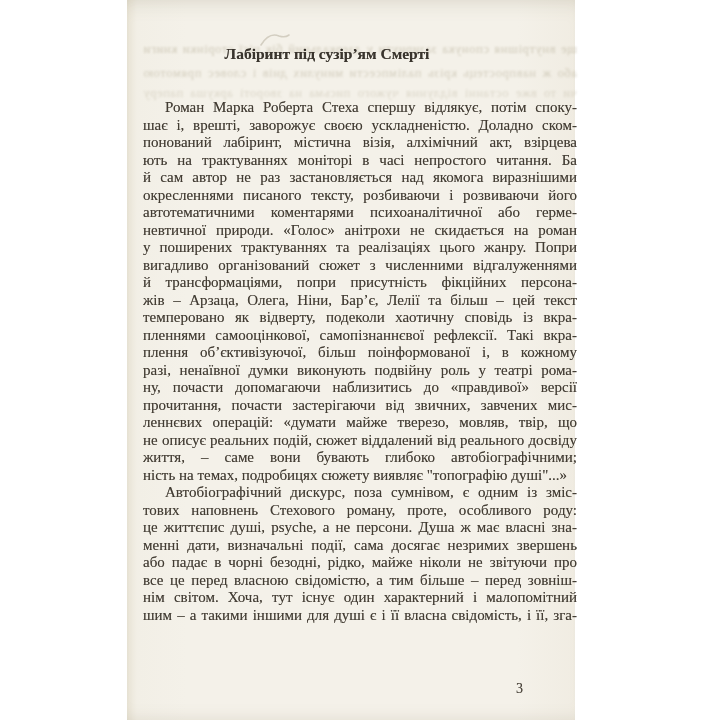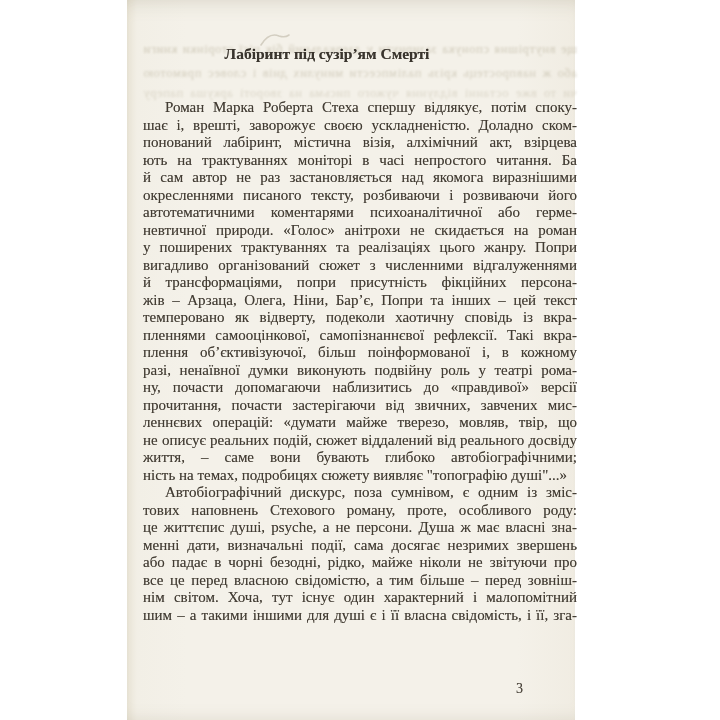--- a/index.html
+++ b/index.html
@@ -80,21 +80,21 @@
           <div class="line"><span>шає і, врешті, заворожує своєю ускладненістю. Доладно ском-</span></div>
           <div class="line"><span>понований лабіринт, містична візія, алхімічний акт, взірцева</span></div>
           <div class="line"><span>ють на трактуваннях моніторі в часі непростого читання. Ба</span></div>
           <div class="line"><span>й сам автор не раз застановляється над якомога виразнішими</span></div>
           <div class="line"><span>окресленнями писаного тексту, розбиваючи і розвиваючи його</span></div>
           <div class="line"><span>автотематичними коментарями психоаналітичної або герме-</span></div>
           <div class="line"><span>невтичної природи. «Голос» анітрохи не скидається на роман</span></div>
           <div class="line"><span>у поширених трактуваннях та реалізаціях цього жанру. Попри</span></div>
           <div class="line"><span>вигадливо організований сюжет з численними відгалуженнями</span></div>
           <div class="line"><span>й трансформаціями, попри присутність фікційних персона-</span></div>
-          <div class="line"><span>жів – Арзаца, Олега, Ніни, Бар’є, Попри та інших – цей текст</span></div>
+          <div class="line"><span>жів – Арзаца, Олега, Ніни, Бар’є, Лелії та більш – цей текст</span></div>
           <div class="line"><span>темперовано як відверту, подеколи хаотичну сповідь із вкра-</span></div>
           <div class="line"><span>пленнями самооцінкової, самопізнаннєвої рефлексії. Такі вкра-</span></div>
           <div class="line"><span>плення об’єктивізуючої, більш поінформованої і, в кожному</span></div>
           <div class="line"><span>разі, ненаївної думки виконують подвійну роль у театрі рома-</span></div>
           <div class="line"><span>ну, почасти допомагаючи наблизитись до «правдивої» версії</span></div>
           <div class="line"><span>прочитання, почасти застерігаючи від звичних, завчених мис-</span></div>
           <div class="line"><span>леннєвих операцій: </span><span class="it">«думати майже тверезо, мовляв, твір, що</span></div>
           <div class="line"><span class="it">не описує реальних подій, сюжет віддалений від реального досвіду</span></div>
           <div class="line"><span class="it">життя, – саме вони бувають глибоко автобіографічними; зосередже-</span></div>
           <div class="line last"><span class="it">ність на темах, подробицях сюжету виявляє "топографію душі"...»</span></div>

